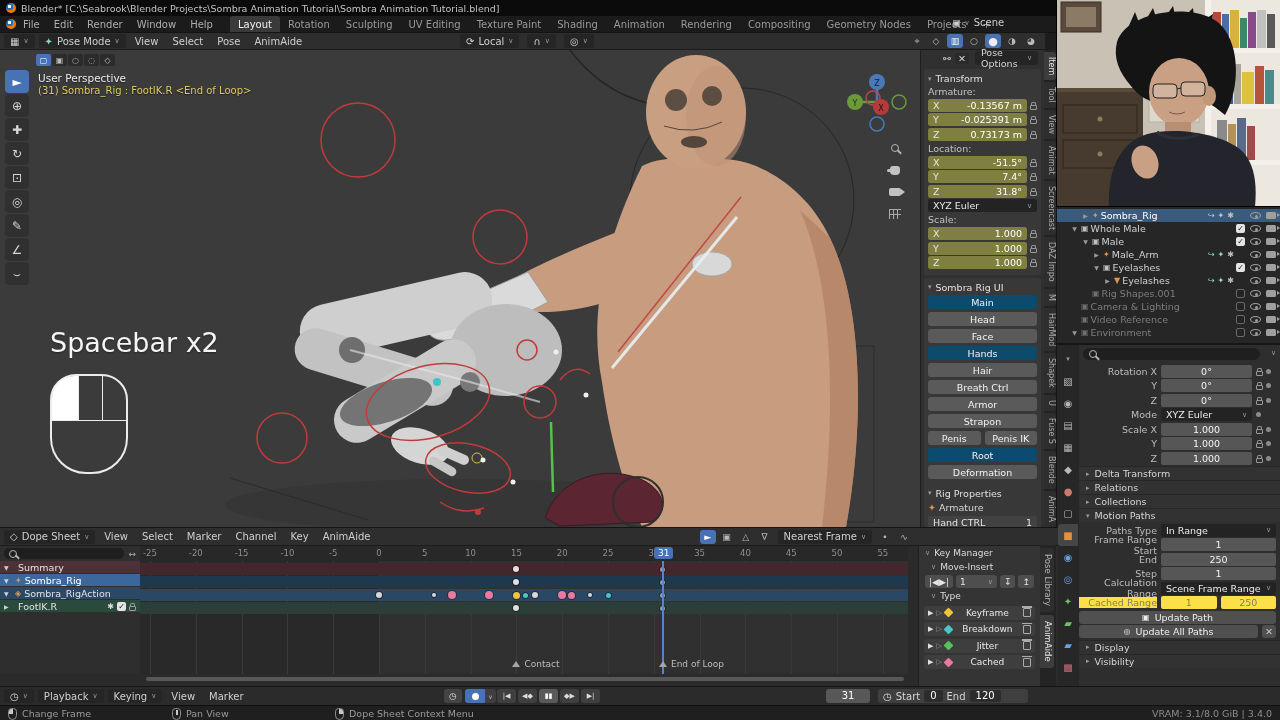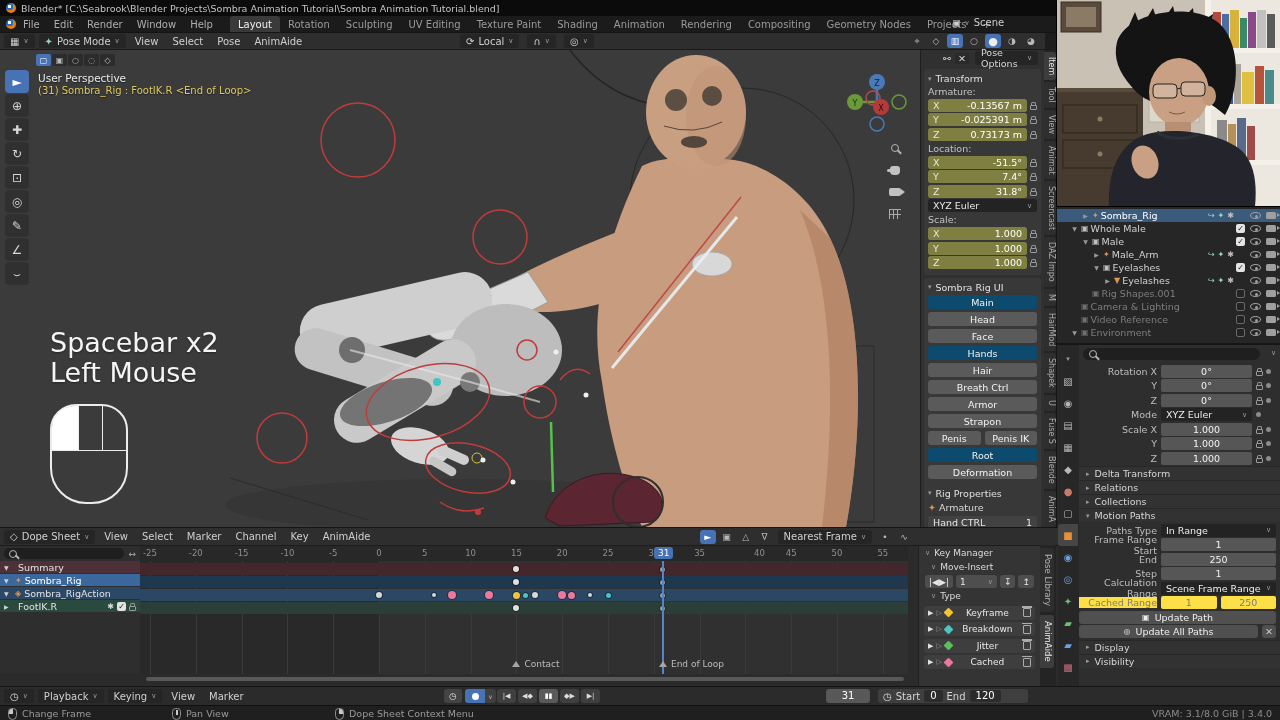--- a/index.html
+++ b/index.html
@@ -394,21 +394,20 @@
         <span class="tbtn">
           <span>∠</span>
         </span>
         <span class="tbtn">
           <span>⌣</span>
         </span>
       </div>
 
     <div class="screencast">
       <div>Spacebar x2</div>
-      <div>Left Mouse</div>
       <div class="bigmouse">
         <div class="btnL"></div>
           <div class="d1"></div>
           <div class="d2"></div>
           <div class="dh"></div>
       </div>
     </div>
 
     <div class="navgizmo">
       <svg width="70" height="66" viewBox="0 0 70 66">
@@ -959,21 +958,21 @@
         <span class="tick" style="left: 137.4px;">-10</span>
         <span class="tick" style="left: 183.2px;">-5</span>
         <span class="tick" style="left: 229px;">0</span>
         <span class="tick" style="left: 274.8px;">5</span>
         <span class="tick" style="left: 320.6px;">10</span>
         <span class="tick" style="left: 366.4px;">15</span>
         <span class="tick" style="left: 412.2px;">20</span>
         <span class="tick" style="left: 458px;">25</span>
         <span class="tick" style="left: 503.8px;">30</span>
         <span class="tick" style="left: 549.6px;">35</span>
-        <span class="tick" style="left: 595.4px; margin-left: 14px;">40</span>
+        <span class="tick" style="left: 595.4px;">40</span>
         <span class="tick" style="left: 641.2px;">45</span>
         <span class="tick" style="left: 687px;">50</span>
         <span class="tick" style="left: 732.8px;">55</span>
       </div>
     <div class="chcol">
       <div>
 
       <div class="chrow summary">
             <span class="exp">▼</span>
             <span style="font-size:8px;color:#e09553"></span>

